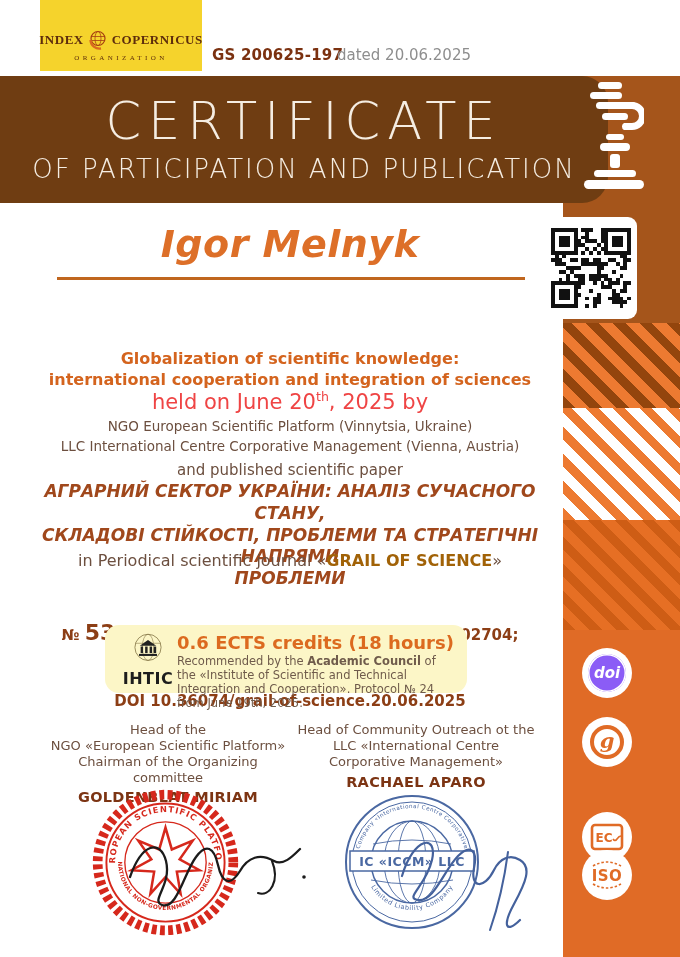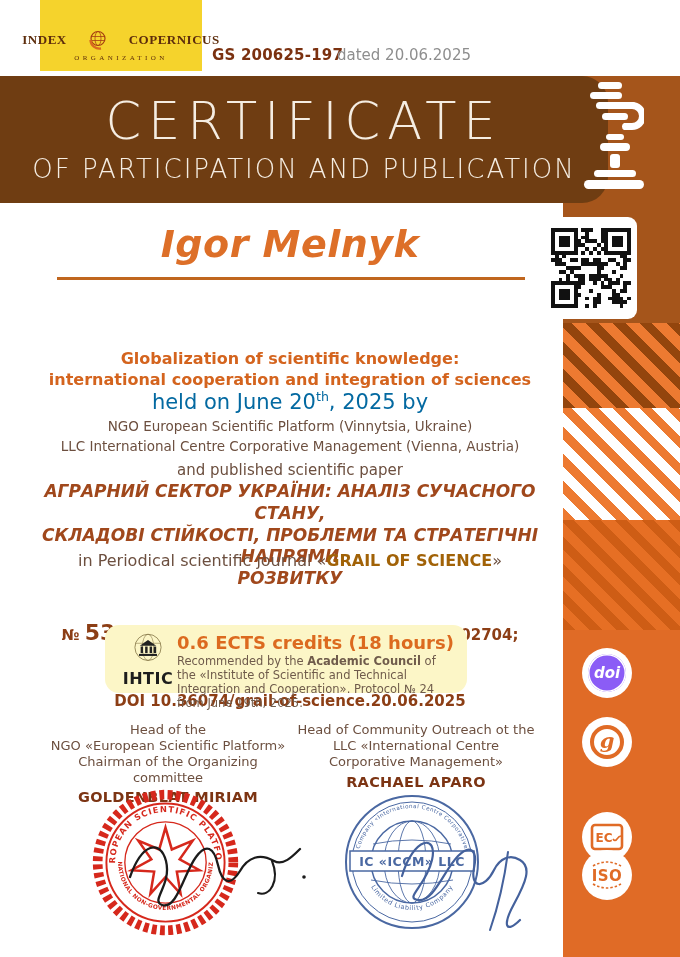--- a/index.html
+++ b/index.html
@@ -3,21 +3,21 @@
 <meta charset="utf-8">
 <style>
   html,body{margin:0;padding:0;background:#ffffff;}
   .page{
     position:relative;width:680px;height:957px;overflow:hidden;
     background:#ffffff;font-family:"DejaVu Sans","Liberation Sans",sans-serif;
   }
   
   .ic-logo-box{position:absolute;left:40px;top:0;width:162px;height:71px;background:#F5D32C;
     display:flex;flex-direction:column;align-items:center;justify-content:flex-end;padding-bottom:9px;box-sizing:border-box;}
-  .ic-row{display:flex;align-items:center;gap:20px;}
+  .ic-row{display:flex;align-items:center;gap:3px;}
   .ic-word{font-family:"Liberation Serif","DejaVu Serif",serif;font-size:13px;font-weight:bold;color:#5D2D0C;letter-spacing:.5px;}
   .ic-intl{font-family:"Liberation Serif","DejaVu Serif",serif;font-size:7px;color:#5D2D0C;letter-spacing:3.4px;margin-top:3px;}
   .cert-no{position:absolute;left:212px;top:46px;font-size:15px;font-weight:bold;color:#7B3110;letter-spacing:.2px;}
   .cert-dated{position:absolute;left:337px;top:46px;font-size:15px;color:#8E8E8E;}
   
   .banner{position:absolute;left:0;top:76px;width:608px;height:127px;background:#6F3D12;
     border-radius:0 26px 26px 0;z-index:3;display:flex;flex-direction:column;align-items:center;justify-content:center;}
   .banner-title{font-size:51px;font-weight:300;color:#F5EDE2;letter-spacing:7px;line-height:1.05;}
   .banner-sub{font-size:26px;font-weight:300;color:#F5EDE2;letter-spacing:2px;margin-top:6px;}
   
@@ -45,21 +45,21 @@
     display:flex;align-items:center;justify-content:center;}
   .gs-inner span{color:#E06B26;font-size:21px;font-weight:bold;font-family:"DejaVu Serif",serif;font-style:italic;line-height:1;margin-top:-4px;}
   
   .recipient-name{position:absolute;left:30px;top:222px;width:520px;text-align:center;
     font-size:38px;font-weight:bold;font-style:italic;color:#DD6F28;letter-spacing:.5px;}
   .name-underline{position:absolute;left:57px;top:277px;width:468px;height:3px;background:#C0661E;}
   
   .tcol{position:absolute;left:30px;width:520px;text-align:center;color:#6C4F3F;}
   .p-part{top:306px;font-size:15px;line-height:1.35;}
   .p-conf{top:349px;font-size:16px;line-height:1.3;font-weight:bold;color:#D4641E;}
-  .p-held{top:389px;font-size:21px;color:#0369a1;}
+  .p-held{top:389px;font-size:21px;color:#ef4444;}
   .p-held sup{font-size:60%;}
   .p-orgs{top:417px;font-size:13.5px;line-height:1.45;}
   .p-pub{top:461px;font-size:15px;}
   .p-paper{top:481px;font-size:17px;line-height:1.28;font-weight:bold;font-style:italic;color:#A0481C;}
   .p-journal{top:551px;font-size:16px;}
   .p-journal b{color:#a16207;}
   .p-issue{top:576px;font-size:15px;font-weight:bold;color:#8C3E15;white-space:pre-wrap;line-height:1.4;}
   .p-issue .issue-big{font-size:22px;}
   
   .ects-box{position:absolute;left:105px;top:625px;width:362px;height:68px;background:#FCF6C7;border-radius:14px;z-index:2;}
@@ -366,21 +366,21 @@
   <div class="tcol p-held"><span>held on June 20</span><sup>th</sup><span>, 2025 by</span></div>
   <div class="tcol p-orgs">
     <div>NGO European Scientific Platform (Vinnytsia, Ukraine)</div>
     <div>LLC International Centre Corporative Management (Vienna, Austria)</div>
   </div>
 
   <div class="tcol p-pub">and published scientific paper</div>
   <div class="tcol p-paper">
     <div>АГРАРНИЙ СЕКТОР УКРАЇНИ: АНАЛІЗ СУЧАСНОГО СТАНУ,</div>
     <div>СКЛАДОВІ СТІЙКОСТІ, ПРОБЛЕМИ ТА СТРАТЕГІЧНІ НАПРЯМИ</div>
-    <div>РОЗВИТКУ</div>
+    <div>ПРОБЛЕМИ</div>
   </div>
   <div class="tcol p-journal"><span>in Periodical scientific journal «</span><b>GRAIL OF SCIENCE</b><span>»</span></div>
   <div class="tcol p-issue">
     <div><span>№ </span><span class="issue-big">53</span><span>;  ISSN 2710-3056;  Media identifier R30-02704;</span></div>
     <div>DOI 10.36074/grail-of-science.20.06.2025</div>
   </div>
 
   <div class="ects-box">
     <div class="ihtic">
       <svg width="36" height="36" viewBox="0 0 44 44">

